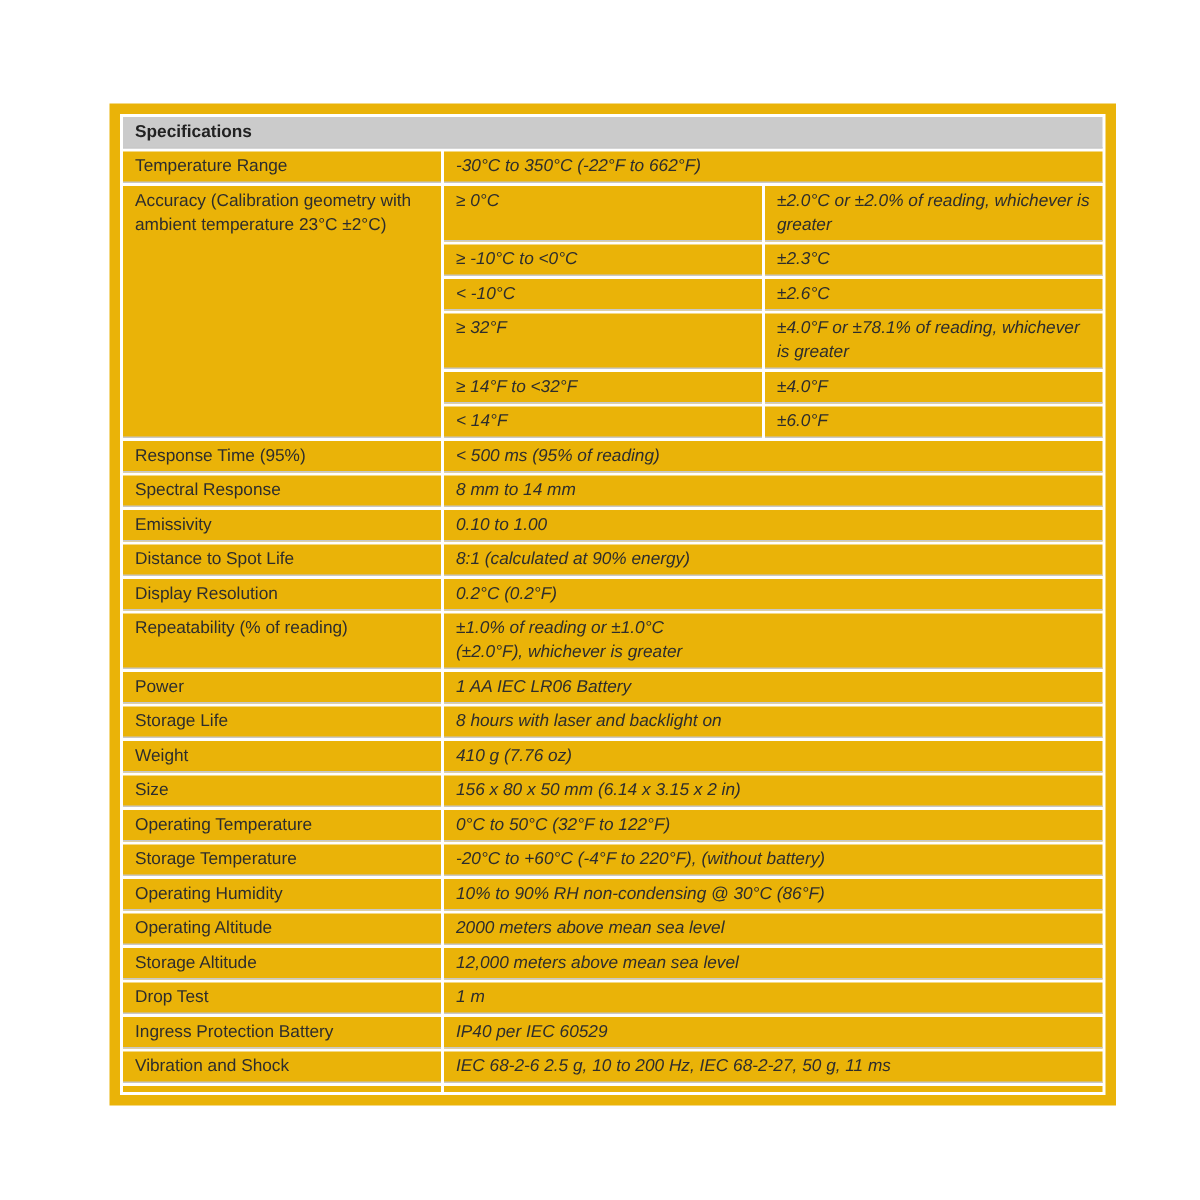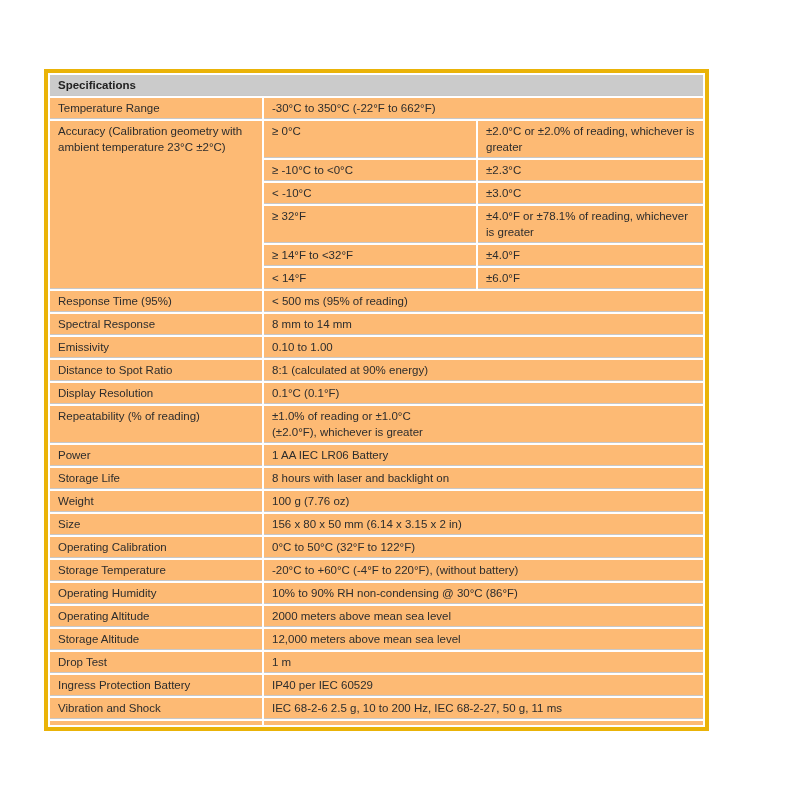--- a/index.html
+++ b/index.html
@@ -10,47 +10,48 @@
   }
   .page {
     position: relative;
     width: 800px;
     height: 800px;
     background: #ffffff;
     overflow: hidden;
   }
   table.specs {
     position: absolute;
-    left: 44px;
+    left: 73px;
     top: 69px;
     width: 657px;
     table-layout: fixed;
     border-collapse: separate;
     border-spacing: 2px;
     background: #ffffff;
-    border: 4px solid #eab308;
+    border: 7px solid #eab308;
   }
   table.specs td, table.specs th {
-    background: #fdba74;
+    background: #eab308;
     padding: 2px 8px;
     font-size: 11.5px;
     line-height: 16px;
     color: #2d2d2d;
     vertical-align: top;
     text-align: left;
     border-bottom: 1px solid #c8c8c8;
     overflow: hidden;
   }
   table.specs th.hdr {
     background: #cbcbcb;
     font-weight: bold;
     color: #222222;
   }
   td.val, td.cond {
     white-space: pre-line;
+    font-style: italic;
   }
   tr.stub-row td {
     height: 4px;
     padding: 0;
     line-height: 0;
     border-bottom: none;
   }
 </style>
 </head>
 <body>
@@ -76,21 +77,21 @@
         <td rowspan="6">Accuracy (Calibration geometry with ambient temperature 23°C ±2°C)</td>
         <td class="cond">≥ 0°C</td>
         <td class="val">±2.0°C or ±2.0% of reading, whichever is greater</td>
       </tr>
       <tr>
         <td class="cond">≥ -10°C to &lt;0°C</td>
         <td class="val">±2.3°C</td>
       </tr>
       <tr>
         <td class="cond">&lt; -10°C</td>
-        <td class="val">±3.0°C</td>
+        <td class="val">±2.6°C</td>
       </tr>
       <tr>
         <td class="cond">≥ 32°F</td>
         <td class="val">±4.0°F or ±78.1% of reading, whichever is greater</td>
       </tr>
       <tr>
         <td class="cond">≥ 14°F to &lt;32°F</td>
         <td class="val">±4.0°F</td>
       </tr>
       <tr>
@@ -104,50 +105,50 @@
       </tr>
       <tr>
         <td>Spectral Response</td>
         <td class="val" colspan="2">8 mm to 14 mm</td>
       </tr>
       <tr>
         <td>Emissivity</td>
         <td class="val" colspan="2">0.10 to 1.00</td>
       </tr>
       <tr>
-        <td>Distance to Spot Ratio</td>
+        <td>Distance to Spot Life</td>
         <td class="val" colspan="2">8:1 (calculated at 90% energy)</td>
       </tr>
       <tr>
         <td>Display Resolution</td>
-        <td class="val" colspan="2">0.1°C (0.1°F)</td>
+        <td class="val" colspan="2">0.2°C (0.2°F)</td>
       </tr>
       <tr>
         <td>Repeatability (% of reading)</td>
         <td class="val" colspan="2">±1.0% of reading or ±1.0°C
 (±2.0°F), whichever is greater</td>
       </tr>
       <tr>
         <td>Power</td>
         <td class="val" colspan="2">1 AA IEC LR06 Battery</td>
       </tr>
       <tr>
         <td>Storage Life</td>
         <td class="val" colspan="2">8 hours with laser and backlight on</td>
       </tr>
       <tr>
         <td>Weight</td>
-        <td class="val" colspan="2">100 g (7.76 oz)</td>
+        <td class="val" colspan="2">410 g (7.76 oz)</td>
       </tr>
       <tr>
         <td>Size</td>
         <td class="val" colspan="2">156 x 80 x 50 mm (6.14 x 3.15 x 2 in)</td>
       </tr>
       <tr>
-        <td>Operating Calibration</td>
+        <td>Operating Temperature</td>
         <td class="val" colspan="2">0°C to 50°C (32°F to 122°F)</td>
       </tr>
       <tr>
         <td>Storage Temperature</td>
         <td class="val" colspan="2">-20°C to +60°C (-4°F to 220°F), (without battery)</td>
       </tr>
       <tr>
         <td>Operating Humidity</td>
         <td class="val" colspan="2">10% to 90% RH non-condensing @ 30°C (86°F)</td>
       </tr>

